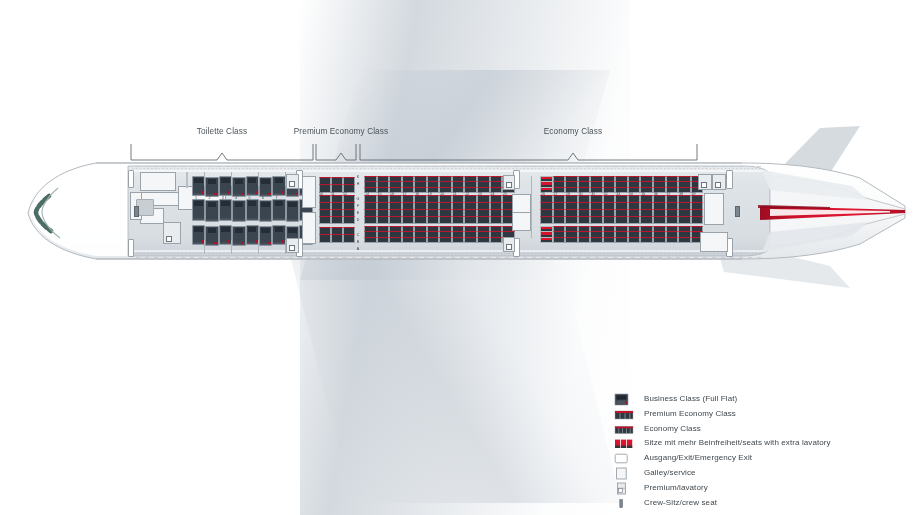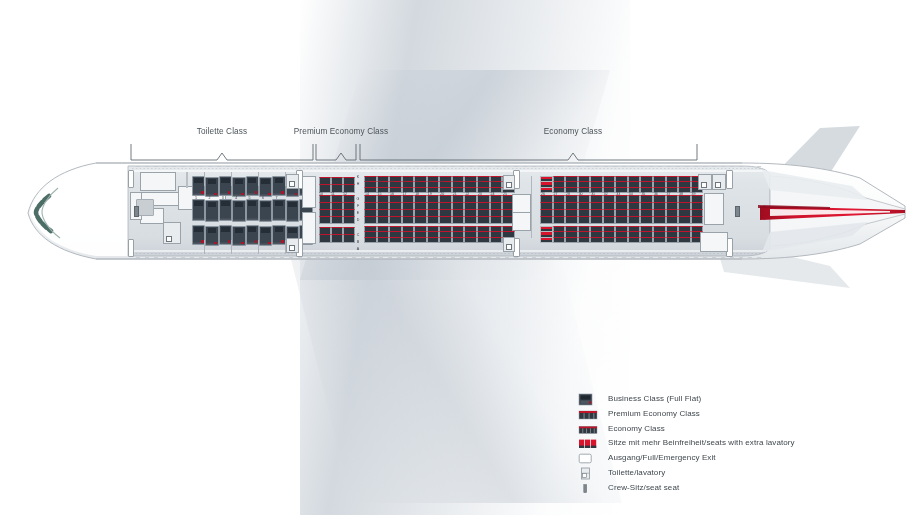--- a/index.html
+++ b/index.html
@@ -53,21 +53,21 @@
   .exitdoor{position:absolute;background:#ffffff;border:.7px solid #98a0a8;border-radius:1px;}
   .crewseat{position:absolute;background:#7d858d;border:.4px solid #5d656d;}
   .divider{position:absolute;background:#b9bfc5;}
 
   .rowlabel{position:absolute;font-size:3.6px;color:#3a4148;letter-spacing:-.1px;
     white-space:nowrap;line-height:1;}
   .collabel{position:absolute;font-size:3.6px;color:#3a4148;line-height:1.35;
     white-space:nowrap;text-align:center;}
 
   
-  #legend{position:absolute;left:578px;top:392px;width:300px;}
+  #legend{position:absolute;left:614px;top:392px;width:300px;}
   .leg-row{position:relative;height:14.8px;}
   .leg-ico{position:absolute;left:0;top:0;width:24px;height:13px;}
   .leg-txt{position:absolute;left:30px;top:2px;font-size:8px;color:#3f474d;
     white-space:nowrap;letter-spacing:.1px;}
 </style>
 </head>
 <body>
 
 <div id="stage">
 
@@ -808,31 +808,37 @@
         <rect x="7" y="8.6" width="5.2" height="2.4" fill="#2f3740"></rect>
         <rect x="13" y="2.6" width="5.2" height="8.4" fill="#d8132b"></rect>
         <rect x="13" y="8.6" width="5.2" height="2.4" fill="#2f3740"></rect>
       </svg></span>
         <span class="leg-txt">Sitze mit mehr Beinfreiheit/seats with extra lavatory</span>
       </div>
       <div class="leg-row">
         <span class="leg-ico"><svg viewBox="0 0 24 13" width="24" height="13">
         <rect x="1.2" y="2.2" width="12" height="8.6" rx="1.4" fill="#ffffff" stroke="#8e969e" stroke-width=".8"></rect>
       </svg></span>
-        <span class="leg-txt">Ausgang/Full/Emergency Exit</span>
+        <span class="leg-txt">Ausgang/Exit/Emergency Exit</span>
+      </div>
+      <div class="leg-row">
+        <span class="leg-ico"><svg viewBox="0 0 24 13" width="24" height="13">
+        <rect x="2.6" y="1" width="9.6" height="11" fill="#f4f6f7" stroke="#8e969e" stroke-width=".8"></rect>
+      </svg></span>
+        <span class="leg-txt">Galley/service</span>
       </div>
       <div class="leg-row">
         <span class="leg-ico"><svg viewBox="0 0 24 13" width="24" height="13">
         <rect x="3.4" y="1" width="8" height="11" fill="#e9ecef" stroke="#8e969e" stroke-width=".8"></rect>
         <rect x="4.6" y="6.6" width="4" height="4" fill="#fdfdfd" stroke="#6d757d" stroke-width=".6"></rect>
         <path d="M3.6,6.2 L11.2,6.2" stroke="#8e969e" stroke-width=".6"></path>
       </svg></span>
-        <span class="leg-txt">Toilette/lavatory</span>
+        <span class="leg-txt">Premium/lavatory</span>
       </div>
       <div class="leg-row">
         <span class="leg-ico"><svg viewBox="0 0 24 13" width="24" height="13">
         <rect x="5.8" y="2.6" width="2.8" height="8" fill="#7d858d" stroke="#5d656d" stroke-width=".5"></rect>
       </svg></span>
-        <span class="leg-txt">Crew-Sitz/seat seat</span>
+        <span class="leg-txt">Crew-Sitz/crew seat</span>
       </div>
     </div>
 
 </div>
 
 </body></html>

